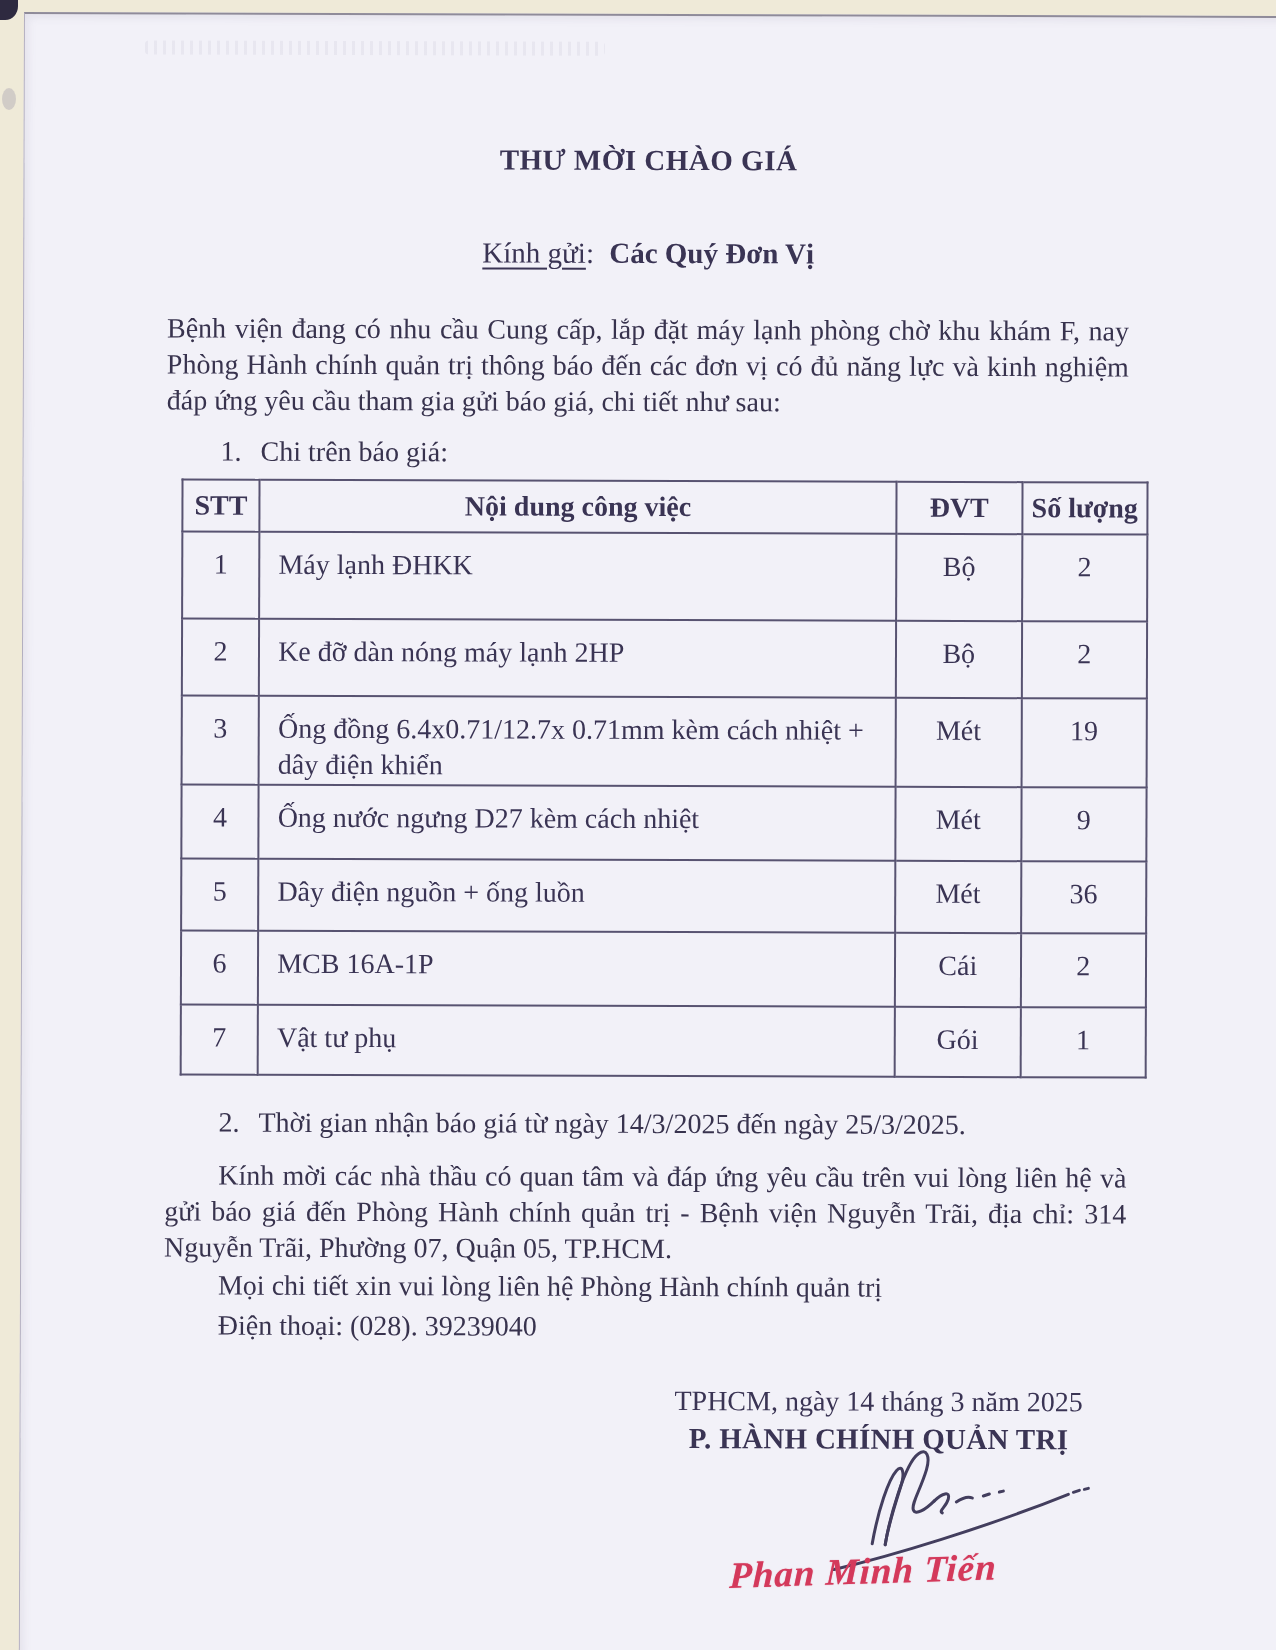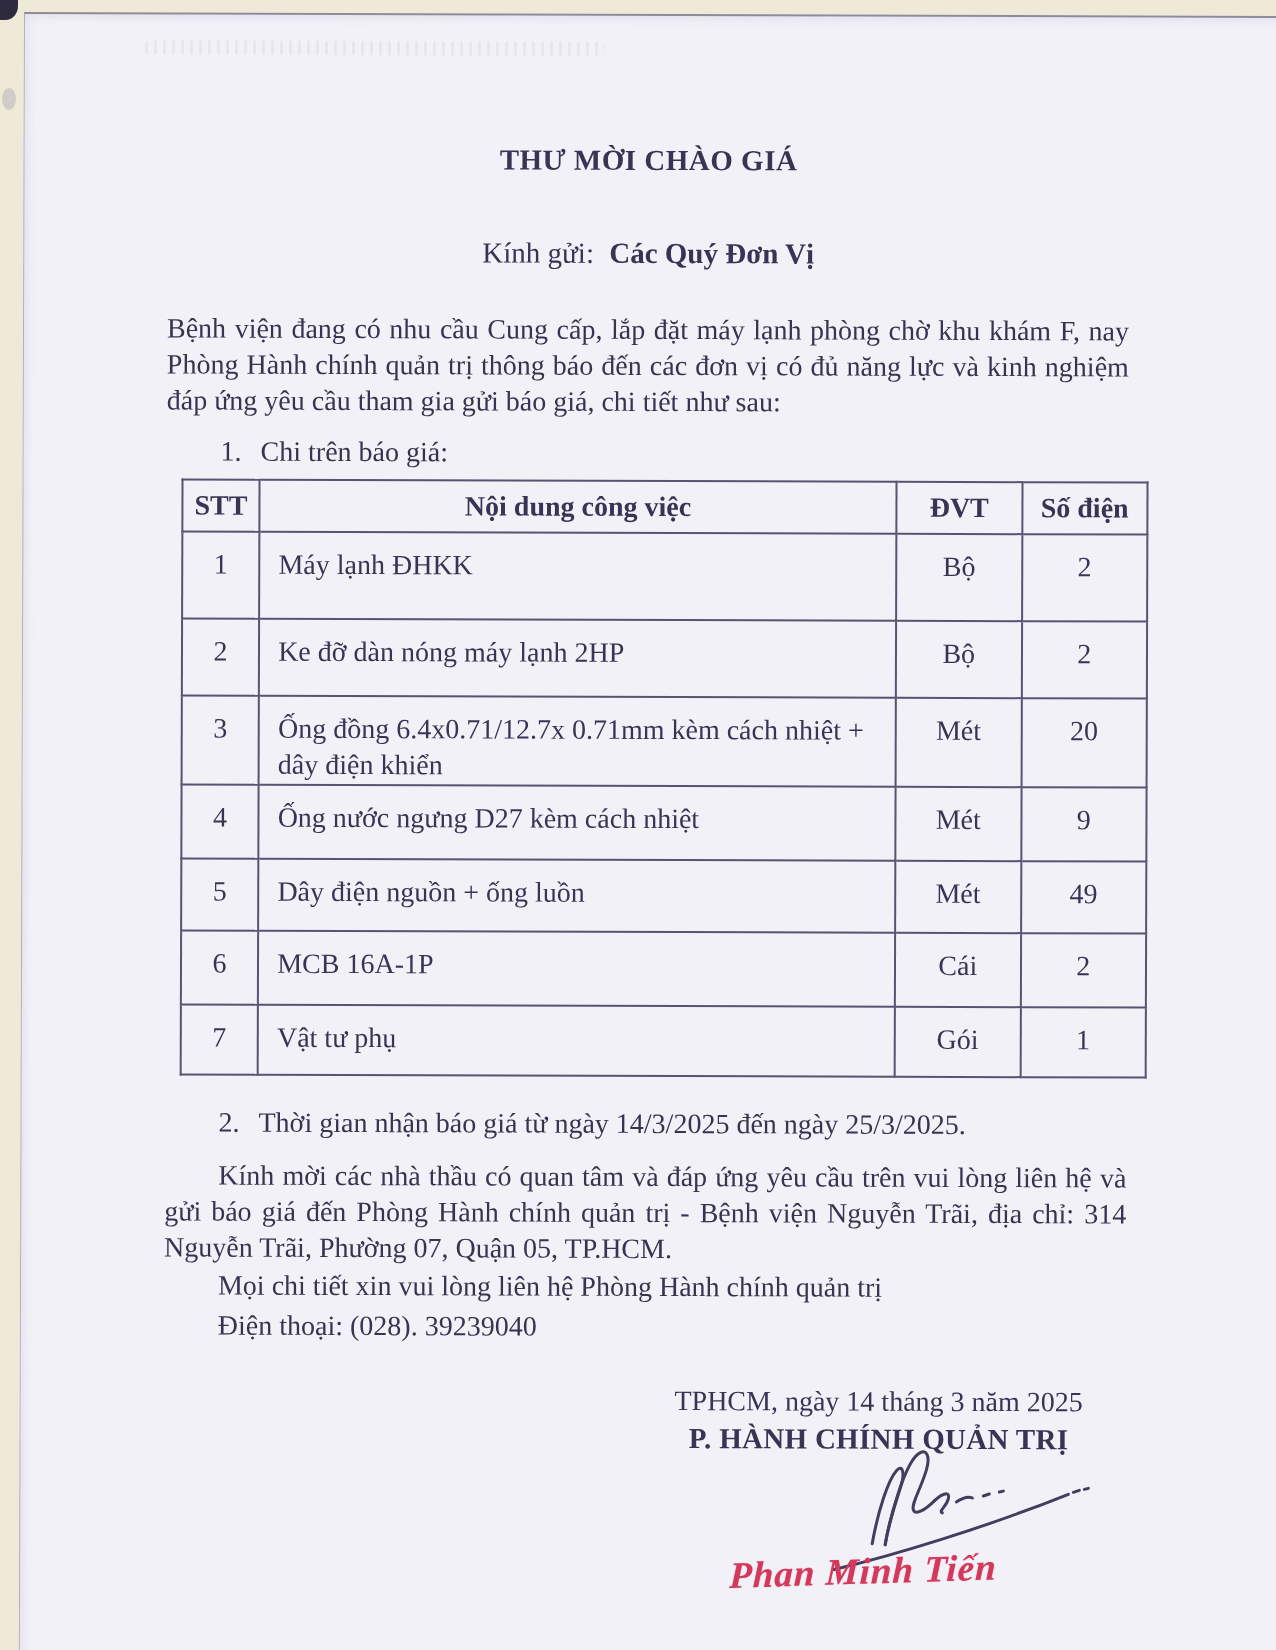--- a/index.html
+++ b/index.html
@@ -33,21 +33,21 @@
     opacity:.45;border-radius:4px;
   }
   .content{padding:0 0 0 143px;width:962px;font-size:28px;}
   .doc-title{
     text-align:center;margin:128px 0 0 0;
     font-size:29px;font-weight:bold;letter-spacing:.5px;color:#3a3454;
   }
   .salutation{
     text-align:center;margin-top:60px;font-size:29px;color:#3a3454;
   }
-  .salutation .u{text-underline-offset:5px;}
+  .salutation .u{text-decoration:underline;text-underline-offset:5px;}
   .salutation b{margin-left:8px;}
   .intro{
     margin:42px 0 0 0;line-height:36px;text-align:justify;
   }
   .list-line{margin:16px 0 0 54px;line-height:34px;}
   .list-num{display:inline-block;min-width:40px;}
   table.quote{
     border-collapse:collapse;margin:10px 0 0 15px;width:967px;
     table-layout:fixed;font-size:28px;color:#3a3454;
   }
@@ -113,53 +113,53 @@
           <col class="c-stt">
           <col class="c-content">
           <col class="c-unit">
           <col class="c-qty">
         </colgroup>
       <thead>
         <tr>
           <th>STT</th>
           <th>Nội dung công việc</th>
           <th>ĐVT</th>
-          <th>Số điện</th>
+          <th>Số lượng</th>
         </tr>
       </thead>
       <tbody>
         <tr class="r1">
           <td>1</td>
           <td class="cell-content">Máy lạnh ĐHKK</td>
           <td>Bộ</td>
           <td>2</td>
         </tr>
         <tr class="r2">
           <td>2</td>
           <td class="cell-content">Ke đỡ dàn nóng máy lạnh 2HP</td>
           <td>Bộ</td>
           <td>2</td>
         </tr>
         <tr class="r3">
           <td>3</td>
           <td class="cell-content">Ống đồng 6.4x0.71/12.7x 0.71mm kèm cách nhiệt + dây điện khiển</td>
           <td>Mét</td>
-          <td>20</td>
+          <td>19</td>
         </tr>
         <tr class="r4">
           <td>4</td>
           <td class="cell-content">Ống nước ngưng D27 kèm cách nhiệt</td>
           <td>Mét</td>
           <td>9</td>
         </tr>
         <tr class="r5">
           <td>5</td>
           <td class="cell-content">Dây điện nguồn + ống luồn</td>
           <td>Mét</td>
-          <td>49</td>
+          <td>36</td>
         </tr>
         <tr class="r6">
           <td>6</td>
           <td class="cell-content">MCB 16A-1P</td>
           <td>Cái</td>
           <td>2</td>
         </tr>
         <tr class="r7">
           <td>7</td>
           <td class="cell-content">Vật tư phụ</td>

